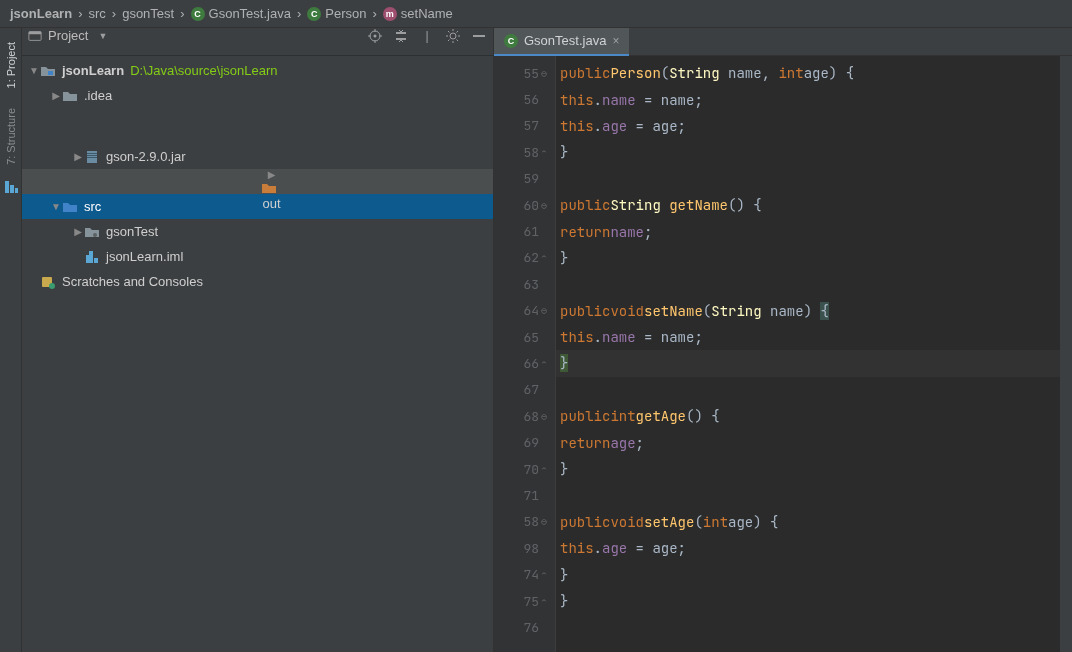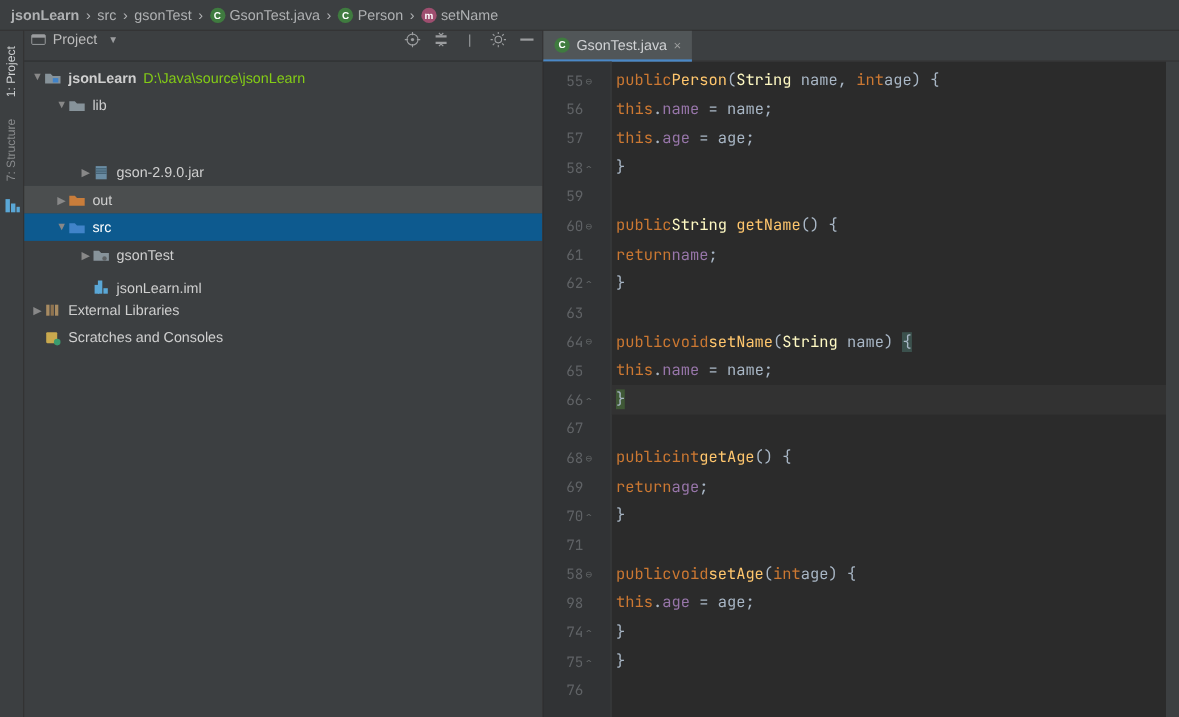--- a/index.html
+++ b/index.html
@@ -82,21 +82,21 @@
   .nd-icon { width:16px; height:16px; margin-right:6px; display:flex;align-items:center;justify-content:center; }
   .folder { color:#9aa0a6; }
   .folderModule { color:#9aa0a6; }
   .folderOut { color:#cc7832; }
   .folderSrc { color:#4083c9; }
   .folderPkg { color:#9aa0a6; }
   .libs { color:#a88b62; }
   .jar { color:#8a9eb0; }
   .iml { color:#8a9eb0; }
   .path-hint { color:#84cc16; margin-left:6px; }
-  .node.sel-dark { background:#4b4e4f; }
+  .node.sel-dark { background:#4b4e4f;flex-direction:column; }
   .node.sel-blue { background:#0d5a8f; }
   
   .editor-area { flex:1; display:flex; flex-direction:column; background:#2b2b2b; min-width:0; }
   .tabs-row {
     height:28px;
     background:#3c3f41;
     display:flex; align-items:center;
     border-bottom:1px solid #323232;
   }
   .tab {
@@ -112,21 +112,21 @@
   .code-wrap { flex:1; display:flex; min-height:0; }
   .gutter {
     width:62px;
     background:#313335;
     border-right:1px solid #3a3c3d;
     color:#606366;
     font-family: "JetBrains Mono", Consolas, monospace;
     font-size:13px;
     padding-top:4px;
   }
-  .gline { height:26.4px; display:flex; align-items:center; justify-content:center; padding:0 6px 0 12px; }
+  .gline { height:26.4px; display:flex; align-items:center; justify-content:flex-end; padding:0 6px 0 12px; }
   .gline .mark { width:10px; color:#5f6364; font-size:10px; text-align:center; }
   .code {
     flex:1;
     font-family: "JetBrains Mono", Consolas, monospace;
     font-size:14px;
     color:#a9b7c6;
     padding-top:4px;
     position:relative;
     overflow:hidden;
   }
@@ -246,27 +246,27 @@
         <span class="nd-icon folderModule">
             <svg viewBox="0 0 16 16">
               <path d="M1 4h5l2 2h7v7H1z" fill="#87939a"></path>
               <rect x="8" y="8" width="5" height="4" fill="#4083c9"></rect>
             </svg>
           </span>
         <b>jsonLearn</b>
         <span class="path-hint">D:\Java\source\jsonLearn</span>
       </div>
       <div class="node" style="padding-left:28px;">
-        <span class="arrow down"></span>
+        <span class="arrow right"></span>
         <span class="nd-icon folder">
             <svg viewBox="0 0 16 16">
               <path d="M1 4h5l2 2h7v7H1z" fill="#87939a"></path>
             </svg>
           </span>
-        <span>lib</span>
+        <span>.idea</span>
       </div>
       <div class="node" style="padding-left:50px;margin-top:36px;">
         <span class="arrow right"></span>
         <span class="nd-icon jar">
             <svg viewBox="0 0 16 16">
               <rect x="3" y="2" width="10" height="12" fill="#6a8ca3"></rect>
               <rect x="3" y="4" width="10" height="1" fill="#3d5a6c"></rect>
               <rect x="3" y="6" width="10" height="1" fill="#3d5a6c"></rect>
               <rect x="3" y="8" width="10" height="1" fill="#3d5a6c"></rect>
             </svg>
@@ -294,41 +294,30 @@
       <div class="node" style="padding-left:50px;">
         <span class="arrow right"></span>
         <span class="nd-icon folderPkg">
             <svg viewBox="0 0 16 16">
               <path d="M1 4h5l2 2h7v7H1z" fill="#87939a"></path>
               <circle cx="11" cy="11" r="2" fill="#5d6163"></circle>
             </svg>
           </span>
         <span>gsonTest</span>
       </div>
-      <div class="node" style="padding-left:50px;align-items:flex-end;">
+      <div class="node" style="padding-left:50px;">
         <span class="arrow none"></span>
         <span class="nd-icon iml">
             <svg viewBox="0 0 16 16">
               <rect x="5" y="2" width="4" height="12" fill="#5aa7d6"></rect>
               <rect x="2" y="6" width="4" height="8" fill="#5aa7d6"></rect>
               <rect x="10" y="9" width="4" height="5" fill="#5aa7d6"></rect>
             </svg>
           </span>
         <span>jsonLearn.iml</span>
-      </div>
-      <div class="node" style="padding-left:6px;">
-        <span class="arrow right"></span>
-        <span class="nd-icon libs">
-            <svg viewBox="0 0 16 16">
-              <rect x="2" y="3" width="3" height="10" fill="#a88b62"></rect>
-              <rect x="6" y="3" width="3" height="10" fill="#8f7450"></rect>
-              <rect x="10" y="3" width="3" height="10" fill="#a88b62"></rect>
-            </svg>
-          </span>
-        <span>External Libraries</span>
       </div>
       <div class="node" style="padding-left:6px;">
         <span class="arrow none"></span>
         <span class="nd-icon">
             <svg viewBox="0 0 16 16">
               <rect x="2" y="3" width="10" height="10" rx="1" fill="#c9a94e"></rect>
               <circle cx="12" cy="12" r="3" fill="#3b9c6f"></circle>
             </svg>
           </span>
         <span>Scratches and Consoles</span>

